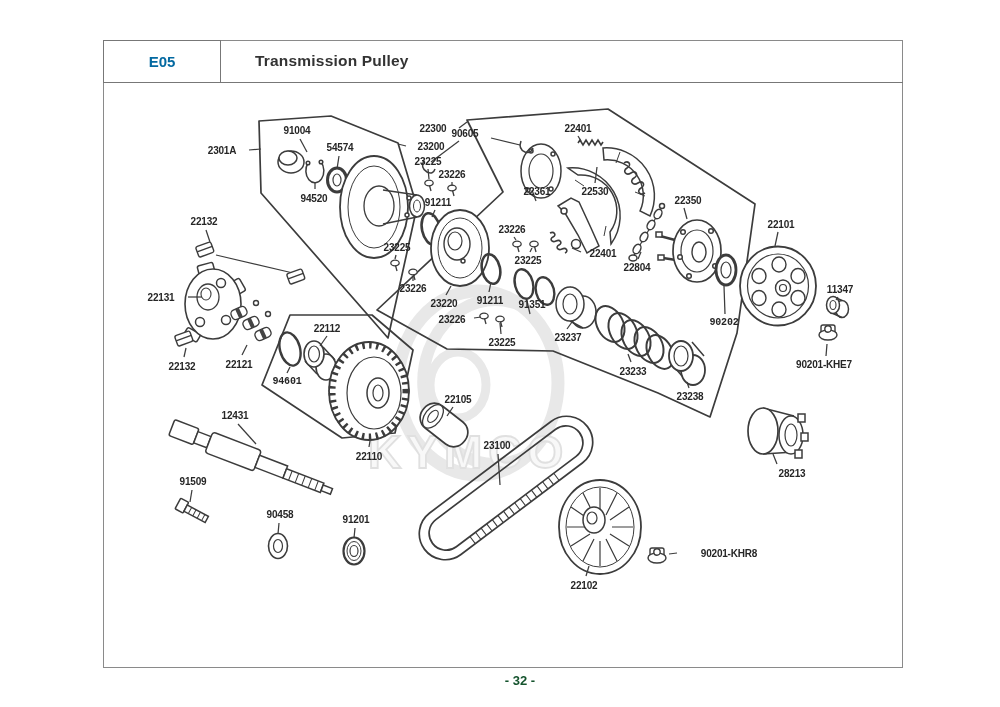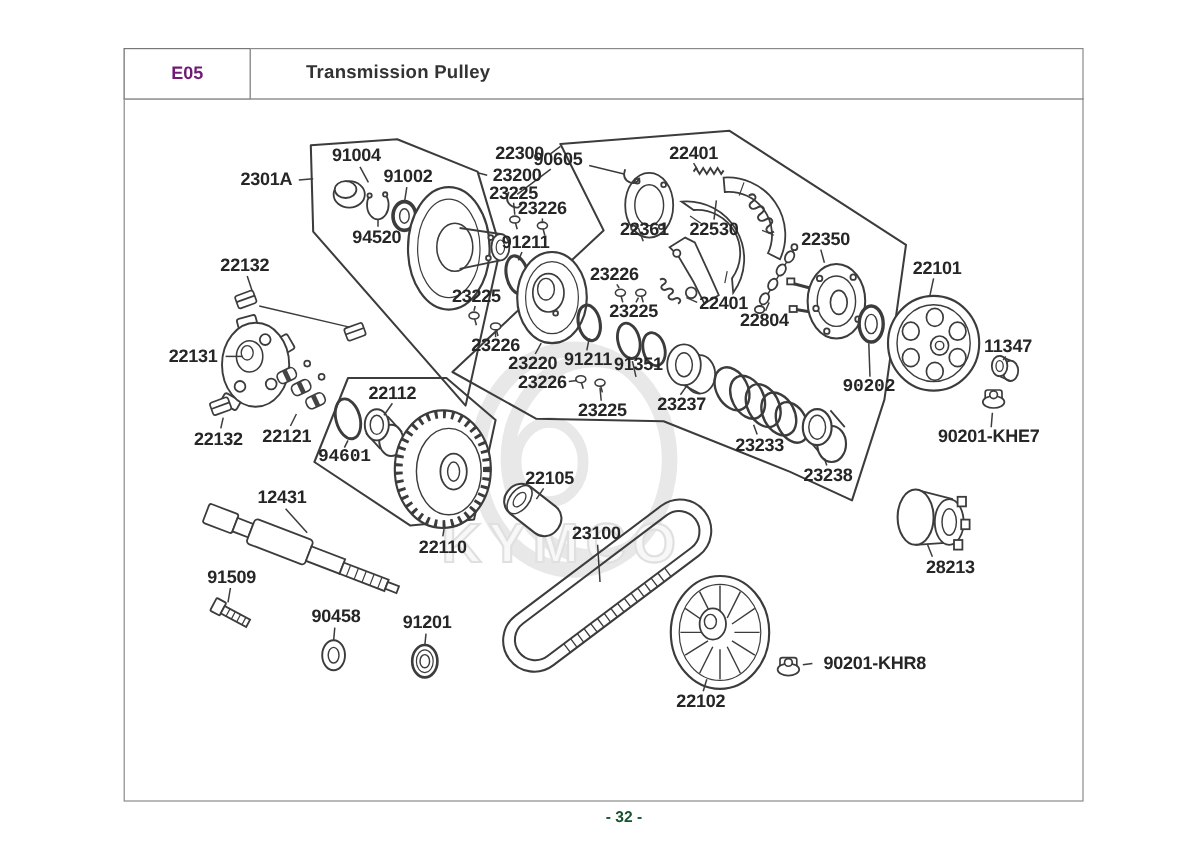--- a/index.html
+++ b/index.html
@@ -1,33 +1,33 @@
 <!DOCTYPE html>
 <html style="--line: #3c3c3c; --label: #262626; --frame: #8a8a8a; --wm: #d9d9d9;"><head>
 <meta charset="utf-8">
 <style>
   :root{ --line:#3c3c3c; --label:#262626; --frame:#8a8a8a; --wm:#d9d9d9; }
   html,body{margin:0;padding:0;background:#fff;}
   #page{position:relative;width:1000px;height:707px;background:#fff;overflow:hidden;
         font-family:"Liberation Sans",sans-serif;}
   #frame{position:absolute;left:103px;top:40px;width:800px;height:628px;
          border:1.6px solid var(--frame);box-sizing:border-box;}
-  #code-box{position:absolute;left:103px;top:40px;width:106px;height:43px;
+  #code-box{position:absolute;left:103px;top:40px;width:118px;height:43px;
             border:1.6px solid #777;box-sizing:border-box;background:#fff;
             display:flex;align-items:center;justify-content:center;
-            font-weight:bold;font-size:15px;color:#701a75;}
+            font-weight:bold;font-size:15px;color:#0369a1;}
   #header-rule{position:absolute;left:103px;top:81.5px;width:800px;height:0;
                border-top:1.6px solid #777;}
   #doc-title{position:absolute;left:255px;top:52px;font-weight:bold;font-size:15.5px;
              color:#333;letter-spacing:0.2px;}
   #page-number{position:absolute;left:0;top:673px;width:1000px;text-align:center;
                font-weight:bold;font-size:13px;color:#14532d;padding-left:20px;}
   svg#diagram{position:absolute;left:0;top:0;}
   #labels{position:absolute;left:0;top:0;width:1000px;height:707px;pointer-events:none;}
-  .lbl{position:absolute;transform:translate(-50%,-50%);font-weight:bold;font-size:15px;
+  .lbl{position:absolute;transform:translate(-50%,-50%);font-weight:bold;font-size:10px;
        color:var(--label);white-space:nowrap;letter-spacing:-0.2px;}
 </style>
 </head>
 <body>
 
 <div id="page">
 
   <div id="frame"></div>
   <div id="header-rule"></div>
   <div id="code-box">E05</div>
@@ -365,21 +365,21 @@
         <line x1="514" y1="237" x2="516" y2="240"></line>
         <line x1="530" y1="252" x2="532" y2="248"></line>
         <line x1="581" y1="252" x2="572" y2="248"></line>
         <line x1="638" y1="259" x2="641" y2="252"></line>
       </g>
   </svg>
 
   <div id="labels">
       <div class="lbl" style="left: 222px; top: 150px;">2301A</div>
       <div class="lbl" style="left: 297px; top: 130px;">91004</div>
-      <div class="lbl" style="left: 340px; top: 147px;">91002</div>
+      <div class="lbl" style="left: 340px; top: 147px;">54574</div>
       <div class="lbl" style="left: 314px; top: 198px;">94520</div>
       <div class="lbl" style="left: 433px; top: 128px;">22300</div>
       <div class="lbl" style="left: 431px; top: 146px;">23200</div>
       <div class="lbl" style="left: 428px; top: 161px;">23225</div>
       <div class="lbl" style="left: 452px; top: 174px;">23226</div>
       <div class="lbl" style="left: 438px; top: 202px;">91211</div>
       <div class="lbl" style="left: 465px; top: 133px;">90605</div>
       <div class="lbl" style="left: 578px; top: 128px;">22401</div>
       <div class="lbl" style="left: 595px; top: 191px;">22530</div>
       <div class="lbl" style="left: 537px; top: 191px;">22361</div>

